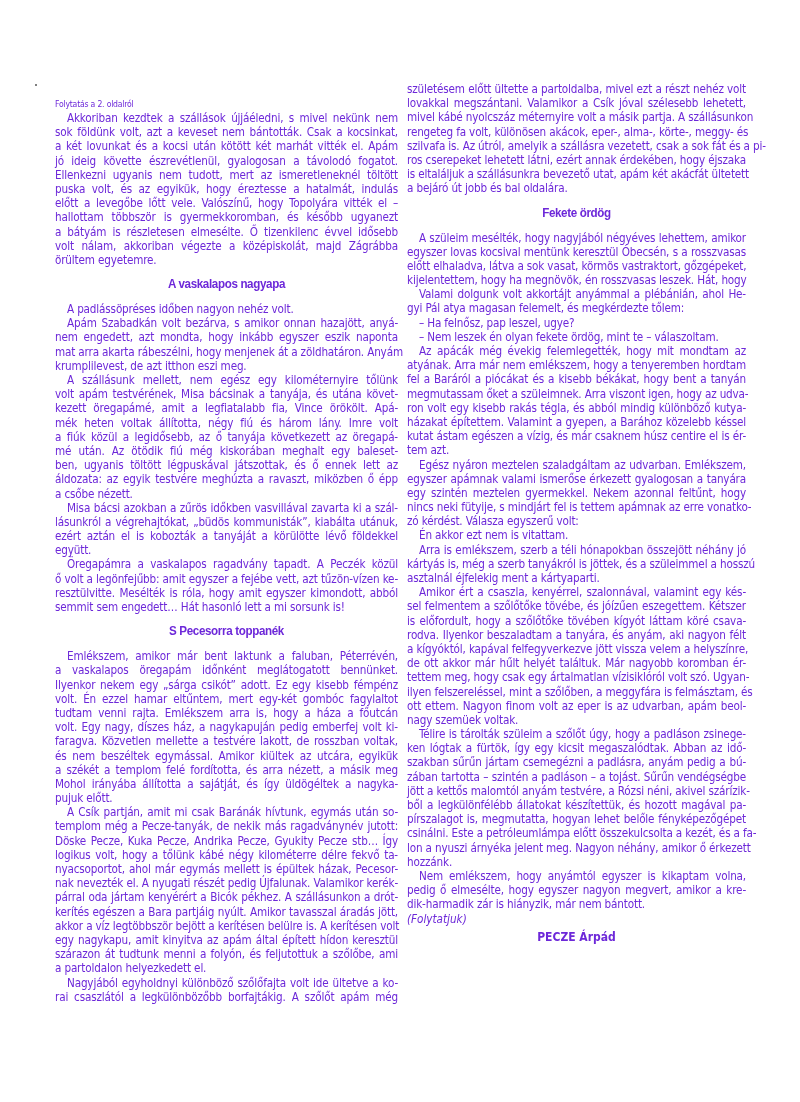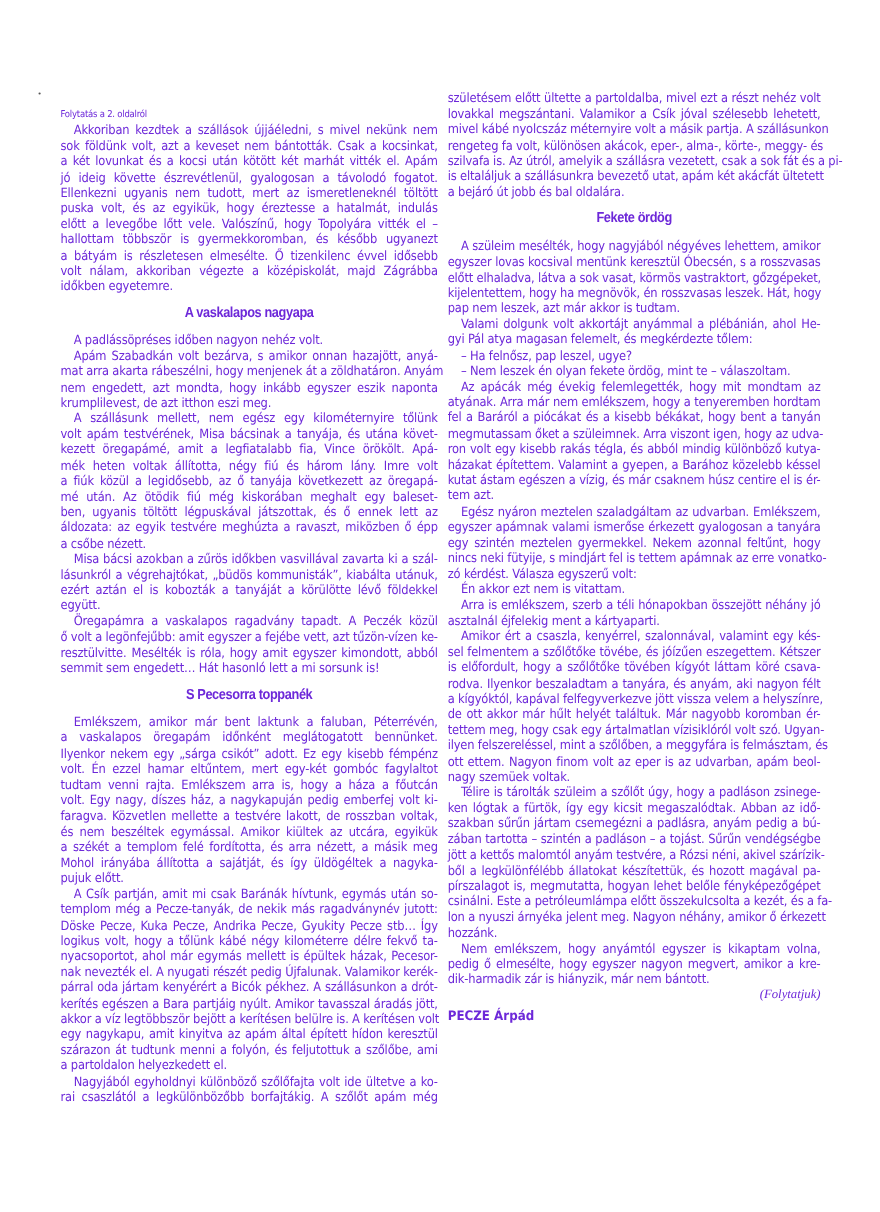--- a/index.html
+++ b/index.html
@@ -6,51 +6,51 @@
   body { width: 800px; height: 1102px; position: relative; overflow: hidden; }
   .dot { position: absolute; left: 35px; top: 84px; width: 2px; height: 2px; background: #555; border-radius: 50%; }
   .col { position: absolute; top: 98px; font-family: "DejaVu Sans Condensed", "Liberation Sans", sans-serif; color: #6d28d9; }
   .col-left { left: 55px; width: 343px; }
   .col-right { left: 407px; width: 339px; }
   .line { font-size: 11.6px; line-height: 14.2px; height: 14.2px; white-space: nowrap; text-align: justify; text-align-last: justify; letter-spacing: -0.15px; overflow: visible; }
   .line.last { text-align-last: left; }
   .line.indent { padding-left: 12px; }
   .cont { font-size: 8.6px; line-height: 12px; height: 12px; letter-spacing: -0.2px; margin-bottom: 1px; }
   .heading { font-family: "Liberation Sans", sans-serif; font-weight: bold; font-size: 13.2px; text-align: center; height: 14px; line-height: 14px; margin: 10px 0 11px 0; letter-spacing: -0.4px; transform: scaleX(0.88); }
-  .signoff { text-align: right; font-style: italic; font-size: 11.6px; line-height: 14.2px; height: 14.2px; font-family: Liberation Serif, serif; }
-  .author { text-align: left; font-weight: bold; font-size: 12px; line-height: 16px; height: 16px; margin-top: 3px; }
+  .signoff { text-align: left; font-style: italic; font-size: 11.6px; line-height: 14.2px; height: 14.2px; }
+  .author { text-align: center; font-weight: bold; font-size: 12px; line-height: 16px; height: 16px; margin-top: 3px; }
 </style>
 </head>
 <body>
 
 <div class="dot"></div>
 
 <div class="col col-left" id="col-left">
   <div class="cont">Folytatás a 2. oldalról</div>
 <div>
       <div class="line indent">Akkoriban kezdtek a szállások újjáéledni, s mivel nekünk nem</div>
       <div class="line">sok földünk volt, azt a keveset nem bántották. Csak a kocsinkat,</div>
       <div class="line">a két lovunkat és a kocsi után kötött két marhát vitték el. Apám</div>
       <div class="line">jó ideig követte észrevétlenül, gyalogosan a távolodó fogatot.</div>
       <div class="line">Ellenkezni ugyanis nem tudott, mert az ismeretleneknél töltött</div>
       <div class="line">puska volt, és az egyikük, hogy éreztesse a hatalmát, indulás</div>
       <div class="line">előtt a levegőbe lőtt vele. Valószínű, hogy Topolyára vitték el –</div>
       <div class="line">hallottam többször is gyermekkoromban, és később ugyanezt</div>
       <div class="line">a bátyám is részletesen elmesélte. Ő tizenkilenc évvel idősebb</div>
       <div class="line">volt nálam, akkoriban végezte a középiskolát, majd Zágrábba</div>
-      <div class="line last">időkben egyetemre.</div>
+      <div class="line last">örültem egyetemre.</div>
     </div>
     <div class="heading">A vaskalapos nagyapa</div>
     <div>
       <div class="line indent last">A padlássöpréses időben nagyon nehéz volt.</div>
     </div>
     <div>
       <div class="line indent">Apám Szabadkán volt bezárva, s amikor onnan hazajött, anyá-</div>
+      <div class="line">nem engedett, azt mondta, hogy inkább egyszer eszik naponta</div>
       <div class="line">mat arra akarta rábeszélni, hogy menjenek át a zöldhatáron. Anyám</div>
-      <div class="line">nem engedett, azt mondta, hogy inkább egyszer eszik naponta</div>
       <div class="line last">krumplilevest, de azt itthon eszi meg.</div>
     </div>
     <div>
       <div class="line indent">A szállásunk mellett, nem egész egy kilométernyire tőlünk</div>
       <div class="line">volt apám testvérének, Misa bácsinak a tanyája, és utána követ-</div>
       <div class="line">kezett öregapámé, amit a legfiatalabb fia, Vince örökölt. Apá-</div>
       <div class="line">mék heten voltak állította, négy fiú és három lány. Imre volt</div>
       <div class="line">a fiúk közül a legidősebb, az ő tanyája következett az öregapá-</div>
       <div class="line">mé után. Az ötödik fiú még kiskorában meghalt egy baleset-</div>
       <div class="line">ben, ugyanis töltött légpuskával játszottak, és ő ennek lett az</div>
@@ -103,30 +103,30 @@
     </div>
   </div>
 
 <div class="col col-right" id="col-right" style="top: 82px;">
   <div>
       <div class="line">születésem előtt ültette a partoldalba, mivel ezt a részt nehéz volt</div>
       <div class="line">lovakkal megszántani. Valamikor a Csík jóval szélesebb lehetett,</div>
       <div class="line">mivel kábé nyolcszáz méternyire volt a másik partja. A szállásunkon</div>
       <div class="line">rengeteg fa volt, különösen akácok, eper-, alma-, körte-, meggy- és</div>
       <div class="line">szilvafa is. Az útról, amelyik a szállásra vezetett, csak a sok fát és a pi-</div>
+      <div class="line">ros cserepeket lehetett látni, ezért annak érdekében, hogy éjszaka</div>
       <div class="line">is eltaláljuk a szállásunkra bevezető utat, apám két akácfát ültetett</div>
       <div class="line last">a bejáró út jobb és bal oldalára.</div>
     </div>
     <div class="heading">Fekete ördög</div>
     <div>
       <div class="line indent">A szüleim mesélték, hogy nagyjából négyéves lehettem, amikor</div>
       <div class="line">egyszer lovas kocsival mentünk keresztül Óbecsén, s a rosszvasas</div>
       <div class="line">előtt elhaladva, látva a sok vasat, körmös vastraktort, gőzgépeket,</div>
       <div class="line">kijelentettem, hogy ha megnövök, én rosszvasas leszek. Hát, hogy</div>
-      <div class="line last">pap nem leszek, azt már akkor is tudtam.</div>
     </div>
     <div>
       <div class="line indent">Valami dolgunk volt akkortájt anyámmal a plébánián, ahol He-</div>
       <div class="line last">gyi Pál atya magasan felemelt, és megkérdezte tőlem:</div>
     </div>
     <div>
       <div class="line indent last">– Ha felnősz, pap leszel, ugye?</div>
     </div>
     <div>
       <div class="line indent last">– Nem leszek én olyan fekete ördög, mint te – válaszoltam.</div>
@@ -146,20 +146,21 @@
       <div class="line">egyszer apámnak valami ismerőse érkezett gyalogosan a tanyára</div>
       <div class="line">egy szintén meztelen gyermekkel. Nekem azonnal feltűnt, hogy</div>
       <div class="line">nincs neki fütyije, s mindjárt fel is tettem apámnak az erre vonatko-</div>
       <div class="line last">zó kérdést. Válasza egyszerű volt:</div>
     </div>
     <div>
       <div class="line indent last">Én akkor ezt nem is vitattam.</div>
     </div>
     <div>
       <div class="line indent">Arra is emlékszem, szerb a téli hónapokban összejött néhány jó</div>
+      <div class="line">kártyás is, még a szerb tanyákról is jöttek, és a szüleimmel a hosszú</div>
       <div class="line last">asztalnál éjfelekig ment a kártyaparti.</div>
     </div>
     <div>
       <div class="line indent">Amikor ért a csaszla, kenyérrel, szalonnával, valamint egy kés-</div>
       <div class="line">sel felmentem a szőlőtőke tövébe, és jóízűen eszegettem. Kétszer</div>
       <div class="line">is előfordult, hogy a szőlőtőke tövében kígyót láttam köré csava-</div>
       <div class="line">rodva. Ilyenkor beszaladtam a tanyára, és anyám, aki nagyon félt</div>
       <div class="line">a kígyóktól, kapával felfegyverkezve jött vissza velem a helyszínre,</div>
       <div class="line">de ott akkor már hűlt helyét találtuk. Már nagyobb koromban ér-</div>
       <div class="line">tettem meg, hogy csak egy ártalmatlan vízisiklóról volt szó. Ugyan-</div>

